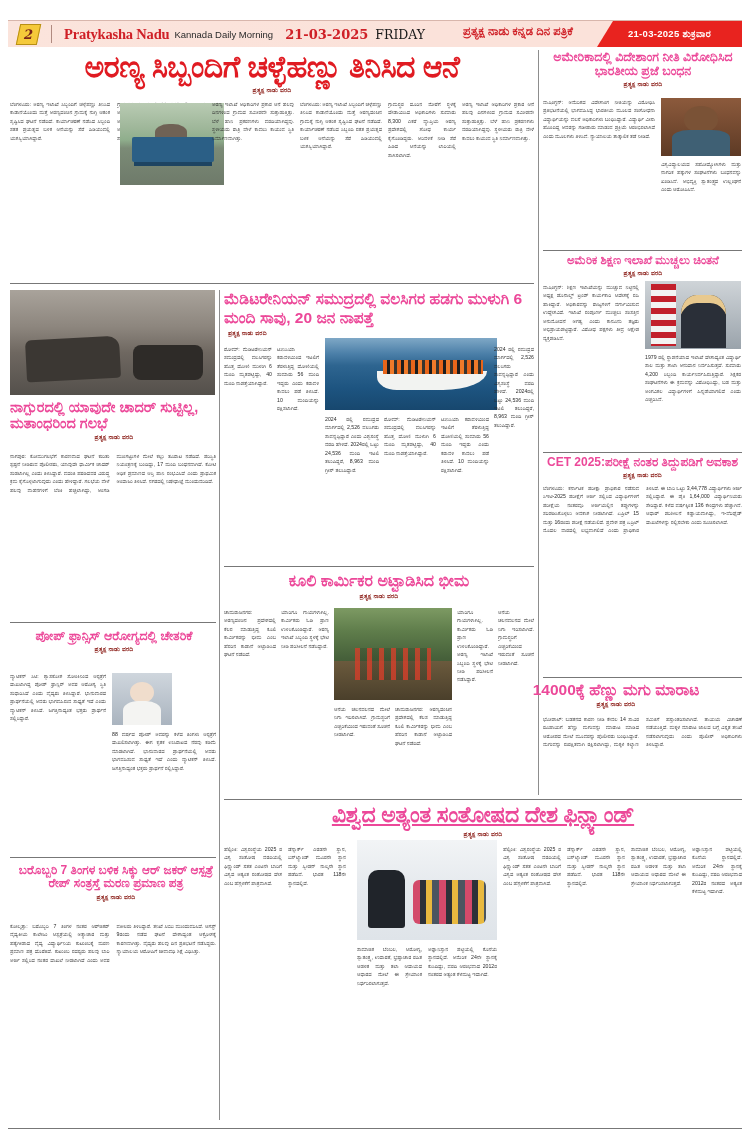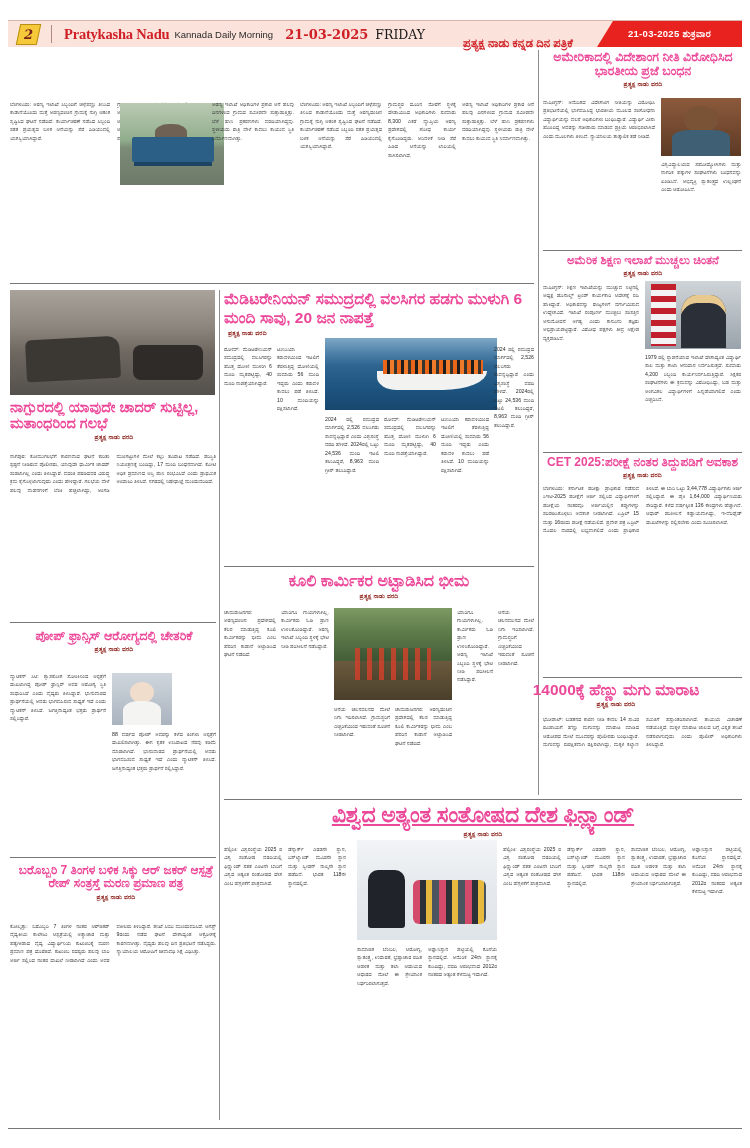--- a/index.html
+++ b/index.html
@@ -12,21 +12,21 @@
             display:flex;align-items:center;border-top:1px solid #d8b6ac;}
   .mh-left{display:flex;align-items:center;height:100%;padding-left:10px;}
   .pageno{width:19px;height:19px;background:#f5c93a;border:1px solid #b88f14;
           transform:skewX(-12deg);display:flex;align-items:center;justify-content:center;
           font-weight:bold;font-size:13px;color:#7a2418;font-family:"DejaVu Serif",serif;}
   .mh-divider{width:1px;height:18px;background:#b08a80;margin:0 12px;}
   .brand{color:#cf2027;font-weight:bold;font-size:14.5px;font-family:"Liberation Serif",serif;letter-spacing:-.2px;}
   .brand-sub{color:#2a2a2a;font-size:9.5px;margin-left:5px;font-family:"Liberation Sans",sans-serif;}
   .mh-date{color:#cf2027;font-weight:bold;font-size:13px;margin-left:12px;font-family:"DejaVu Serif",serif;}
   .mh-day{color:#1a1a1a;font-size:12.5px;margin-left:7px;font-family:"DejaVu Serif",serif;}
-  .mh-kan{position:absolute;left:455px;top:16px;color:#cf2027;font-weight:bold;font-size:11.5px;
+  .mh-kan{position:absolute;left:455px;top:4px;color:#cf2027;font-weight:bold;font-size:11.5px;
           font-family:"Liberation Sans",sans-serif;}
   .mh-redbar{position:absolute;right:0;top:0;height:26px;width:145px;background:#e8231f;
              clip-path:polygon(16px 0,100% 0,100% 100%,0 100%);display:flex;align-items:center;justify-content:center;}
   .mh-redbar span{color:#fff;font-size:9.5px;font-weight:bold;letter-spacing:.3px;}
 
   
   .hl{font-family:"Liberation Sans",sans-serif;font-weight:bold;color:#ec4899;line-height:1.12;}
   .hl-red{color:#e01b22;}
   .byline{text-align:center;font-size:6px;font-weight:bold;color:#8a1c16;letter-spacing:.2px;margin:3px 0 3px;}
   .body-col{font-size:5.2px;line-height:1.62;color:#2a2a2a;text-align:justify;
@@ -92,20 +92,24 @@
       <span class="brand-sub">Kannada Daily Morning</span>
       <span class="mh-date">21-03-2025</span>
       <span class="mh-day">FRIDAY</span>
     </div>
     <div class="mh-kan">ಪ್ರತ್ಯಕ್ಷ ನಾಡು ಕನ್ನಡ ದಿನ ಪತ್ರಿಕೆ</div>
     <div class="mh-redbar">
       <span>21-03-2025 ಶುಕ್ರವಾರ</span>
     </div>
   </div>
 
+  <div style="position:absolute;left:10px;top:50px;width:524px;">
+    <div class="hl hl-red" style="font-size:30px;text-align:center;letter-spacing:-.5px;">ಅರಣ್ಯ ಸಿಬ್ಬಂದಿಗೆ ಚಳ್ಳೆಹಣ್ಣು ತಿನಿಸಿದ ಆನೆ</div>
+    <div class="byline">ಪ್ರತ್ಯಕ್ಷ ನಾಡು ವರದಿ</div>
+  </div>
 
   <div style="position:absolute;left:10px;top:100px;width:100px;height:175px;" class="body-col">ಬೆಂಗಳೂರು: ಅರಣ್ಯ ಇಲಾಖೆ ಸಿಬ್ಬಂದಿಗೆ ಚಳ್ಳೆಹಣ್ಣು ತಿನಿಸಿದ ಕಾಡಾನೆಯೊಂದು ಮತ್ತೆ ಅರಣ್ಯದಂಚಿನ ಗ್ರಾಮಕ್ಕೆ ನುಗ್ಗಿ ಆತಂಕ ಸೃಷ್ಟಿಸಿದ ಘಟನೆ ನಡೆದಿದೆ. ಕಾರ್ಯಾಚರಣೆ ನಡೆಸಿದ ಸಿಬ್ಬಂದಿ ಸತತ ಪ್ರಯತ್ನದ ಬಳಿಕ ಆನೆಯನ್ನು ಸೆರೆ ಹಿಡಿಯುವಲ್ಲಿ ಯಶಸ್ವಿಯಾಗಿದ್ದಾರೆ.</div>
   <div style="position:absolute;left:117px;top:100px;width:88px;height:175px;" class="body-col">ಗ್ರಾಮಸ್ಥರ ದೂರಿನ ಮೇರೆಗೆ ಸ್ಥಳಕ್ಕೆ ದೌಡಾಯಿಸಿದ ಅಧಿಕಾರಿಗಳು ಸುಮಾರು 8,300 ಎಕರೆ ವ್ಯಾಪ್ತಿಯ ಅರಣ್ಯ ಪ್ರದೇಶದಲ್ಲಿ ಶೋಧ ಕಾರ್ಯ ಕೈಗೊಂಡಿದ್ದರು. ಅರಿವಳಿಕೆ ನೀಡಿ ಸೆರೆ ಹಿಡಿದ ಆನೆಯನ್ನು ಲಾರಿಯಲ್ಲಿ ಸಾಗಿಸಲಾಗಿದೆ.</div>
 
   <div class="ph ph-elephant" style="position:absolute;left:120px;top:103px;width:104px;height:82px;"></div>
 
   <div style="position:absolute;left:212px;top:100px;width:82px;height:175px;" class="body-col">ಅರಣ್ಯ ಇಲಾಖೆ ಅಧಿಕಾರಿಗಳ ಪ್ರಕಾರ ಆನೆ ಹಲವು ದಿನಗಳಿಂದ ಗ್ರಾಮದ ಸಮೀಪವೇ ಸುತ್ತಾಡುತ್ತಿತ್ತು. ಬೆಳೆ ಹಾನಿ ಪ್ರಕರಣಗಳು ವರದಿಯಾಗಿದ್ದವು. ಸ್ಥಳೀಯರು ರಾತ್ರಿ ವೇಳೆ ಕಾವಲು ಕಾಯುವ ಸ್ಥಿತಿ ನಿರ್ಮಾಣವಾಗಿತ್ತು.</div>
   <div style="position:absolute;left:300px;top:100px;width:82px;height:175px;" class="body-col">ಬೆಂಗಳೂರು: ಅರಣ್ಯ ಇಲಾಖೆ ಸಿಬ್ಬಂದಿಗೆ ಚಳ್ಳೆಹಣ್ಣು ತಿನಿಸಿದ ಕಾಡಾನೆಯೊಂದು ಮತ್ತೆ ಅರಣ್ಯದಂಚಿನ ಗ್ರಾಮಕ್ಕೆ ನುಗ್ಗಿ ಆತಂಕ ಸೃಷ್ಟಿಸಿದ ಘಟನೆ ನಡೆದಿದೆ. ಕಾರ್ಯಾಚರಣೆ ನಡೆಸಿದ ಸಿಬ್ಬಂದಿ ಸತತ ಪ್ರಯತ್ನದ ಬಳಿಕ ಆನೆಯನ್ನು ಸೆರೆ ಹಿಡಿಯುವಲ್ಲಿ ಯಶಸ್ವಿಯಾಗಿದ್ದಾರೆ.</div>
   <div style="position:absolute;left:388px;top:100px;width:68px;height:175px;" class="body-col">ಗ್ರಾಮಸ್ಥರ ದೂರಿನ ಮೇರೆಗೆ ಸ್ಥಳಕ್ಕೆ ದೌಡಾಯಿಸಿದ ಅಧಿಕಾರಿಗಳು ಸುಮಾರು 8,300 ಎಕರೆ ವ್ಯಾಪ್ತಿಯ ಅರಣ್ಯ ಪ್ರದೇಶದಲ್ಲಿ ಶೋಧ ಕಾರ್ಯ ಕೈಗೊಂಡಿದ್ದರು. ಅರಿವಳಿಕೆ ನೀಡಿ ಸೆರೆ ಹಿಡಿದ ಆನೆಯನ್ನು ಲಾರಿಯಲ್ಲಿ ಸಾಗಿಸಲಾಗಿದೆ.</div>
   <div style="position:absolute;left:462px;top:100px;width:72px;height:175px;" class="body-col">ಅರಣ್ಯ ಇಲಾಖೆ ಅಧಿಕಾರಿಗಳ ಪ್ರಕಾರ ಆನೆ ಹಲವು ದಿನಗಳಿಂದ ಗ್ರಾಮದ ಸಮೀಪವೇ ಸುತ್ತಾಡುತ್ತಿತ್ತು. ಬೆಳೆ ಹಾನಿ ಪ್ರಕರಣಗಳು ವರದಿಯಾಗಿದ್ದವು. ಸ್ಥಳೀಯರು ರಾತ್ರಿ ವೇಳೆ ಕಾವಲು ಕಾಯುವ ಸ್ಥಿತಿ ನಿರ್ಮಾಣವಾಗಿತ್ತು.</div>

